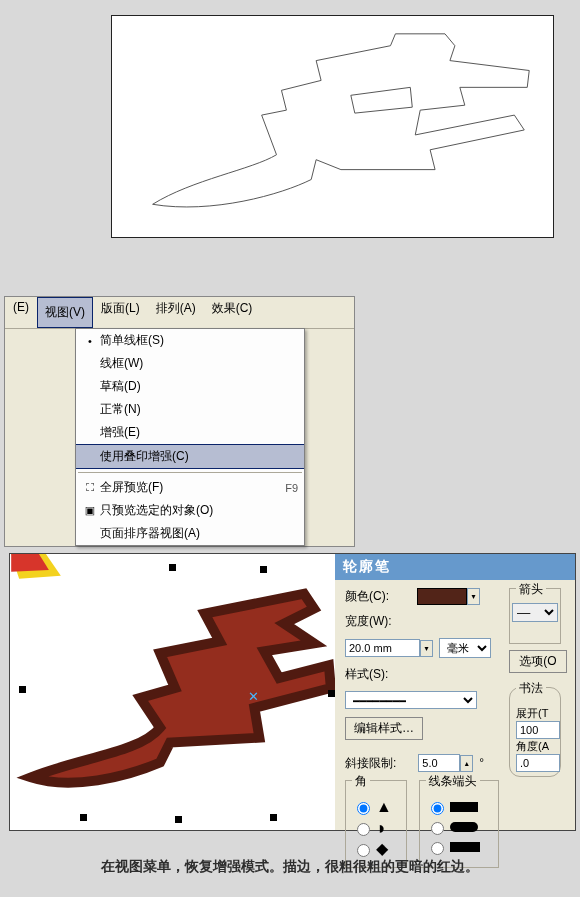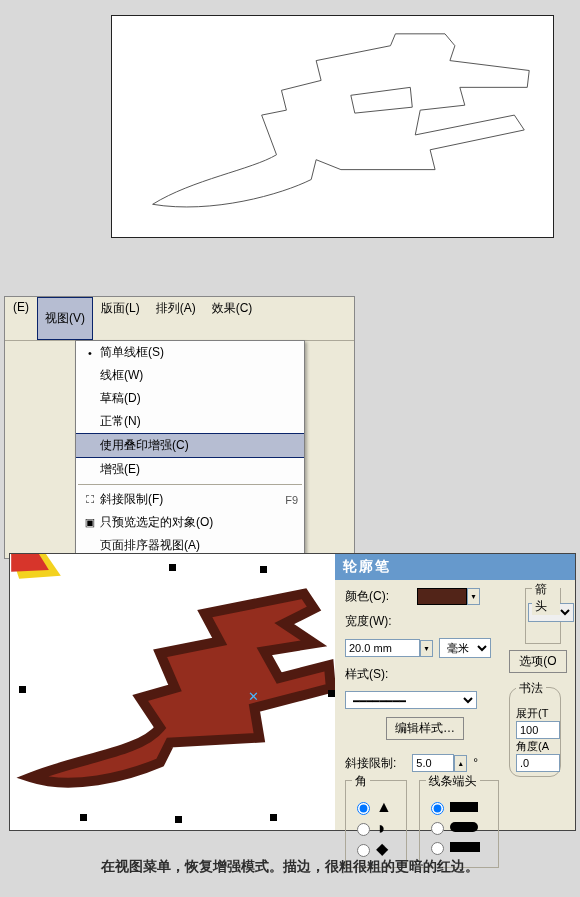--- a/index.html
+++ b/index.html
@@ -36,21 +36,21 @@
     background: #ece9d8;
     border-bottom: 1px solid #aca899;
   }
   .menubar .menuitem {
     padding: 3px 8px;
     font-size: 12px;
   }
   .menubar .menuitem.active {
     background: #b6bdd2;
     border: 1px solid #0a246a;
-    padding: 12px 7px;
+    padding: 6px 7px;
   }
   .dropdown {
     position: relative;
     background: #fdfdfd;
     border: 1px solid #808080;
     width: 230px;
     margin-left: 70px;
     margin-top: -1px;
     box-shadow: 2px 2px 3px rgba(0,0,0,0.3);
   }
@@ -214,32 +214,32 @@
         <span>线框(W)</span>
       </div>
     <div class="dd-item">
         <span class="icon"></span>
         <span>草稿(D)</span>
       </div>
     <div class="dd-item">
         <span class="icon"></span>
         <span>正常(N)</span>
       </div>
+    <div class="dd-item">
+        <span class="icon"></span>
+        <span>增强(E)</span>
+      </div>
     <div class="dd-item highlight">
         <span class="icon"></span>
         <span>使用叠印增强(C)</span>
       </div>
-    <div class="dd-item">
-        <span class="icon"></span>
-        <span>增强(E)</span>
-      </div>
     <div class="sep"></div>
     <div class="dd-item">
         <span class="icon">⛶</span>
-        <span>斜接限制(F)</span>
+        <span>全屏预览(F)</span>
         <span class="shortcut">F9</span>
       </div>
     <div class="dd-item">
         <span class="icon">▣</span>
         <span>只预览选定的对象(O)</span>
       </div>
     <div class="dd-item">
         <span class="icon"></span>
         <span>页面排序器视图(A)</span>
       </div>
@@ -283,26 +283,26 @@
           <input class="spin" value="20.0 mm" style="">
           <span class="dd-btn">▾</span>
           <select class="unit" style="margin-left:6px;"><option>毫米</option></select>
         </div>
         <div class="row" style="margin-top:4px;">
           <label>样式(S):</label>
         </div>
         <div class="row">
           <select class="style-sel"><option>━━━━━━━━</option></select>
         </div>
-        <div class="row" style="justify-content:center; margin-bottom:14px;">
+        <div class="row" style="margin-bottom:14px;">
           <button class="btn">编辑样式…</button>
         </div>
         <div class="row">
           <label>斜接限制:</label>
-          <input class="num" style="margin-left: 10px;" value="5.0">
+          <input class="num" style="margin-left: 16px;" value="5.0">
           <span class="dd-btn">▴</span>
           <span style="margin-left:6px;">°</span>
         </div>
         <div class="corners-row">
           <div class="group" style="flex:1;">
             <span class="legend">角</span>
             <div class="radio-opt">
                 <input type="radio" checked="" style="">
                 <span class="corner-icon">▲</span>
               </div>
@@ -327,21 +327,21 @@
               </div>
             <div class="radio-opt">
                 <input type="radio" style="">
                 <span class="cap-icon sq"></span>
               </div>
           </div>
         </div>
       </div>
 
       <div class="panel-right">
-        <div class="group" style="height:56px; padding:14px 2px 4px;margin-left:16px;">
+        <div class="group" style="height:56px; padding:14px 2px 4px;">
           <span class="legend">箭头</span>
           <select style="width:46px; border:1px solid #7f9db9;"><option>—</option></select>
         </div>
         <button class="btn" style="width:100%; margin-top:6px;">选项(O</button>
         <div class="group" style="margin-top:14px; padding-bottom:4px;border-radius:11px;">
           <span class="legend">书法</span>
           <div style="font-size:11px;">展开(T</div>
           <input class="num" style="width: 44px;" value="100">
           <div style="font-size:11px; ">角度(A</div>
           <input class="num" style="width: 44px;" value=".0">

